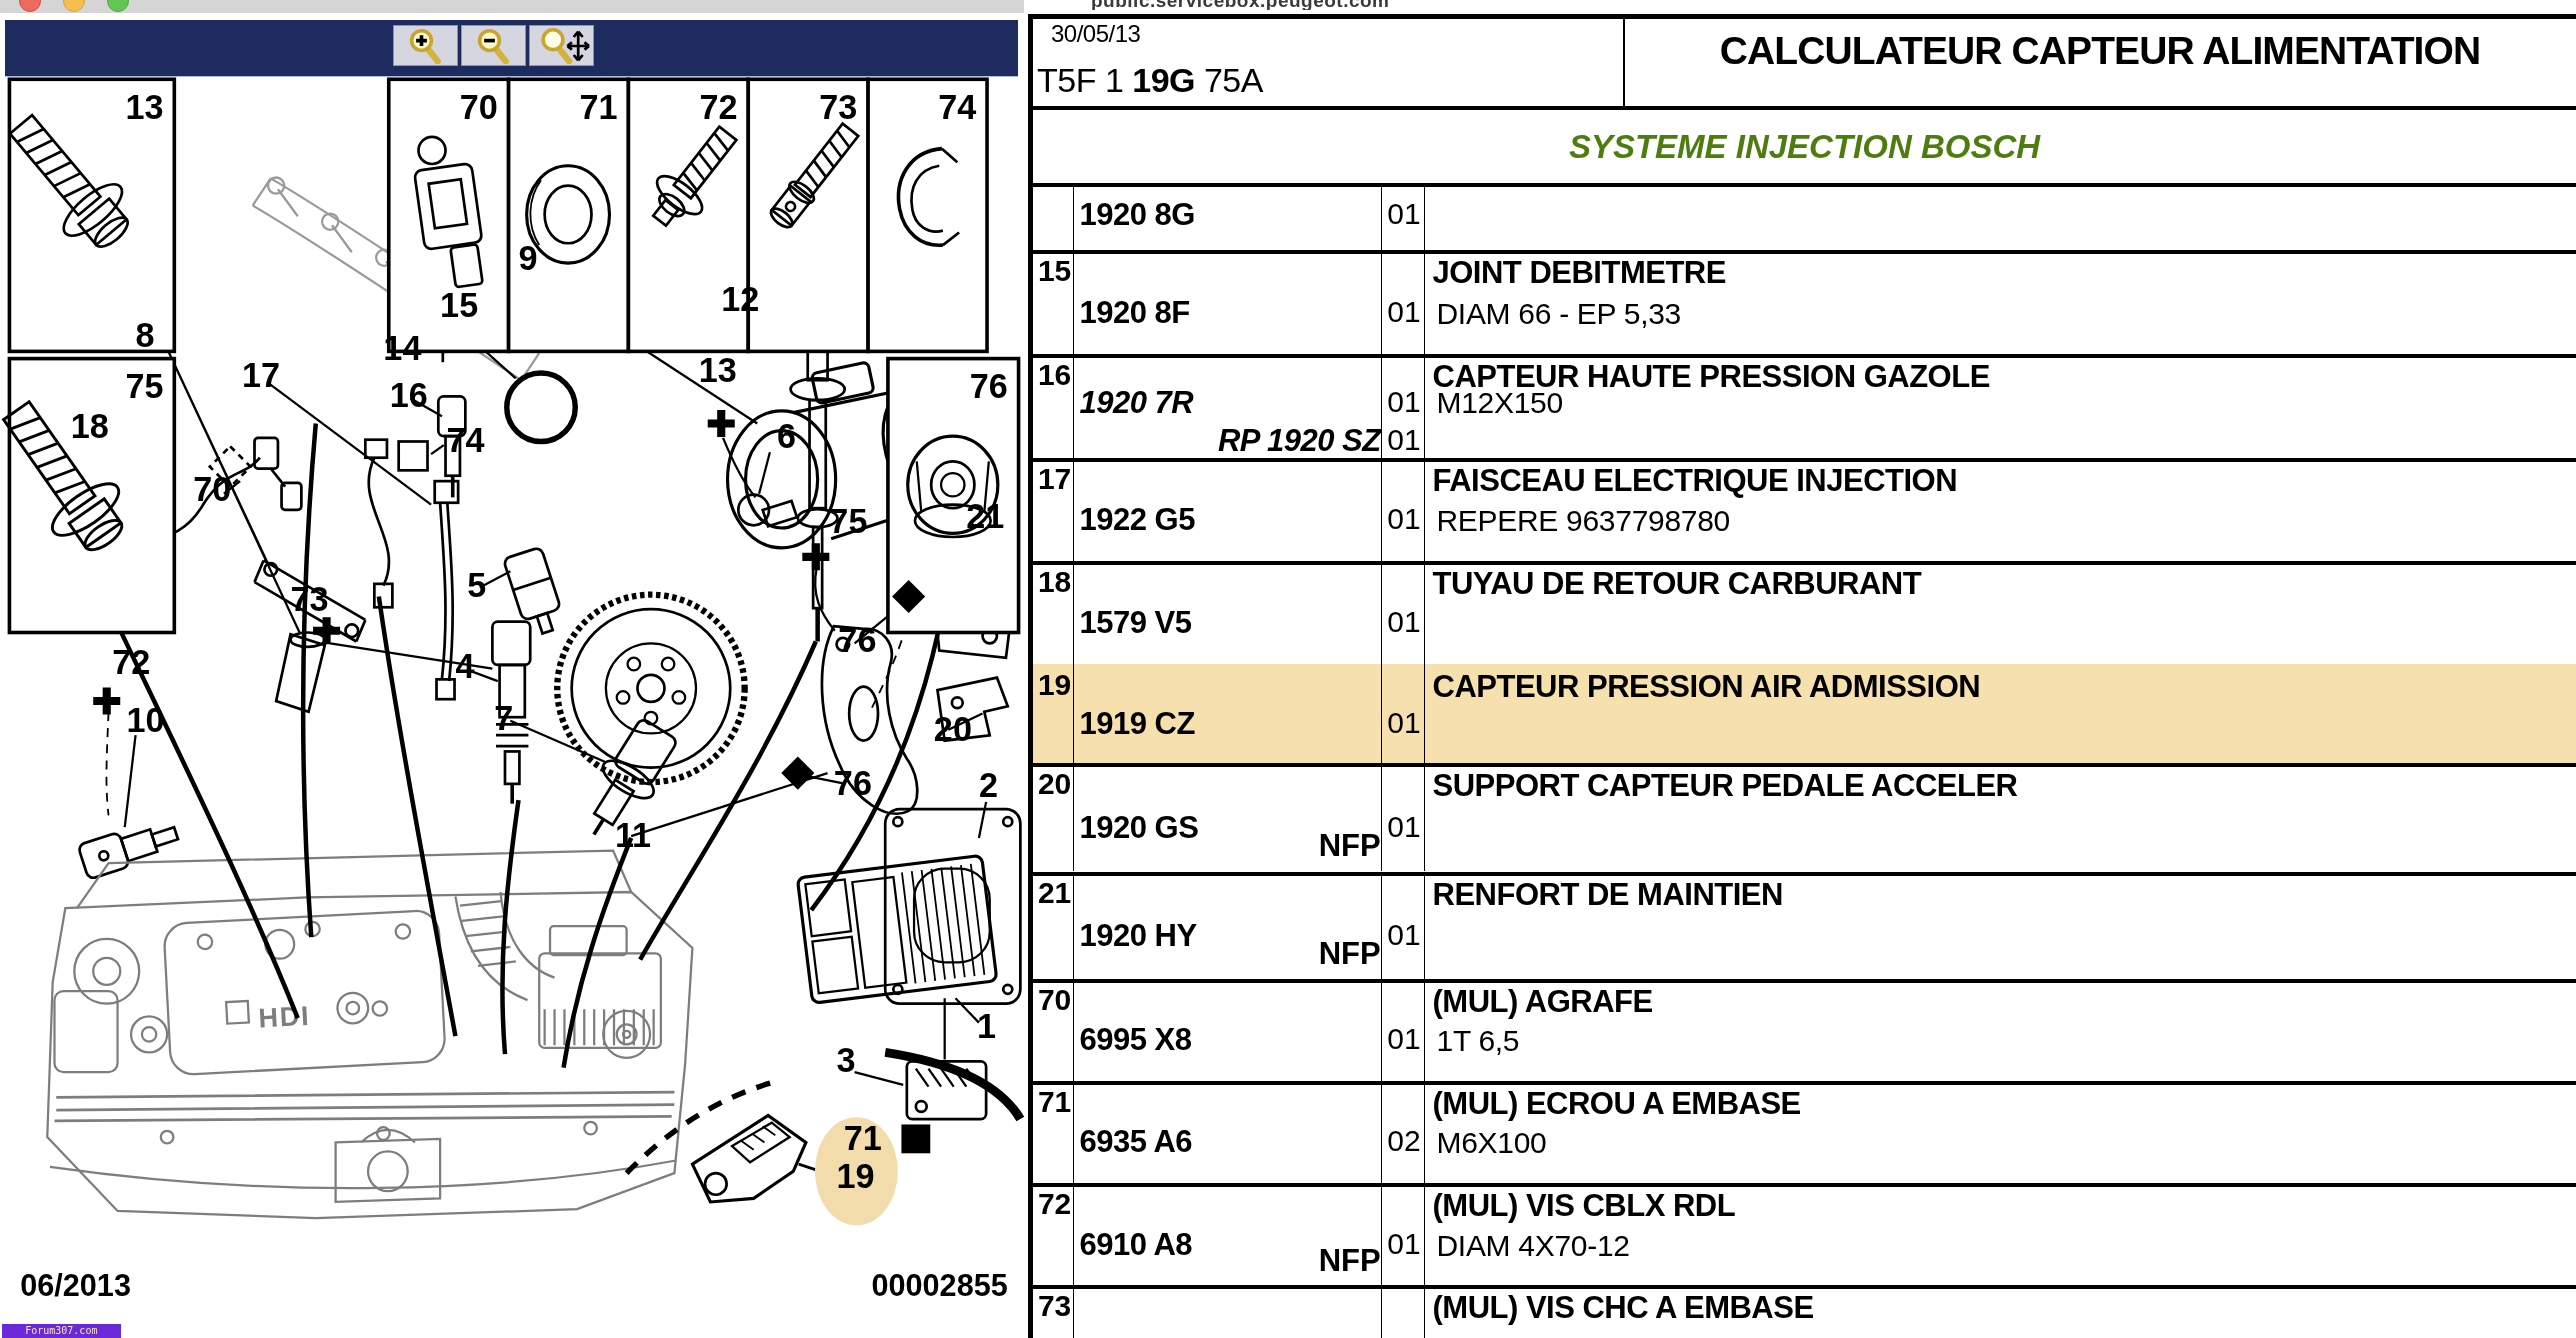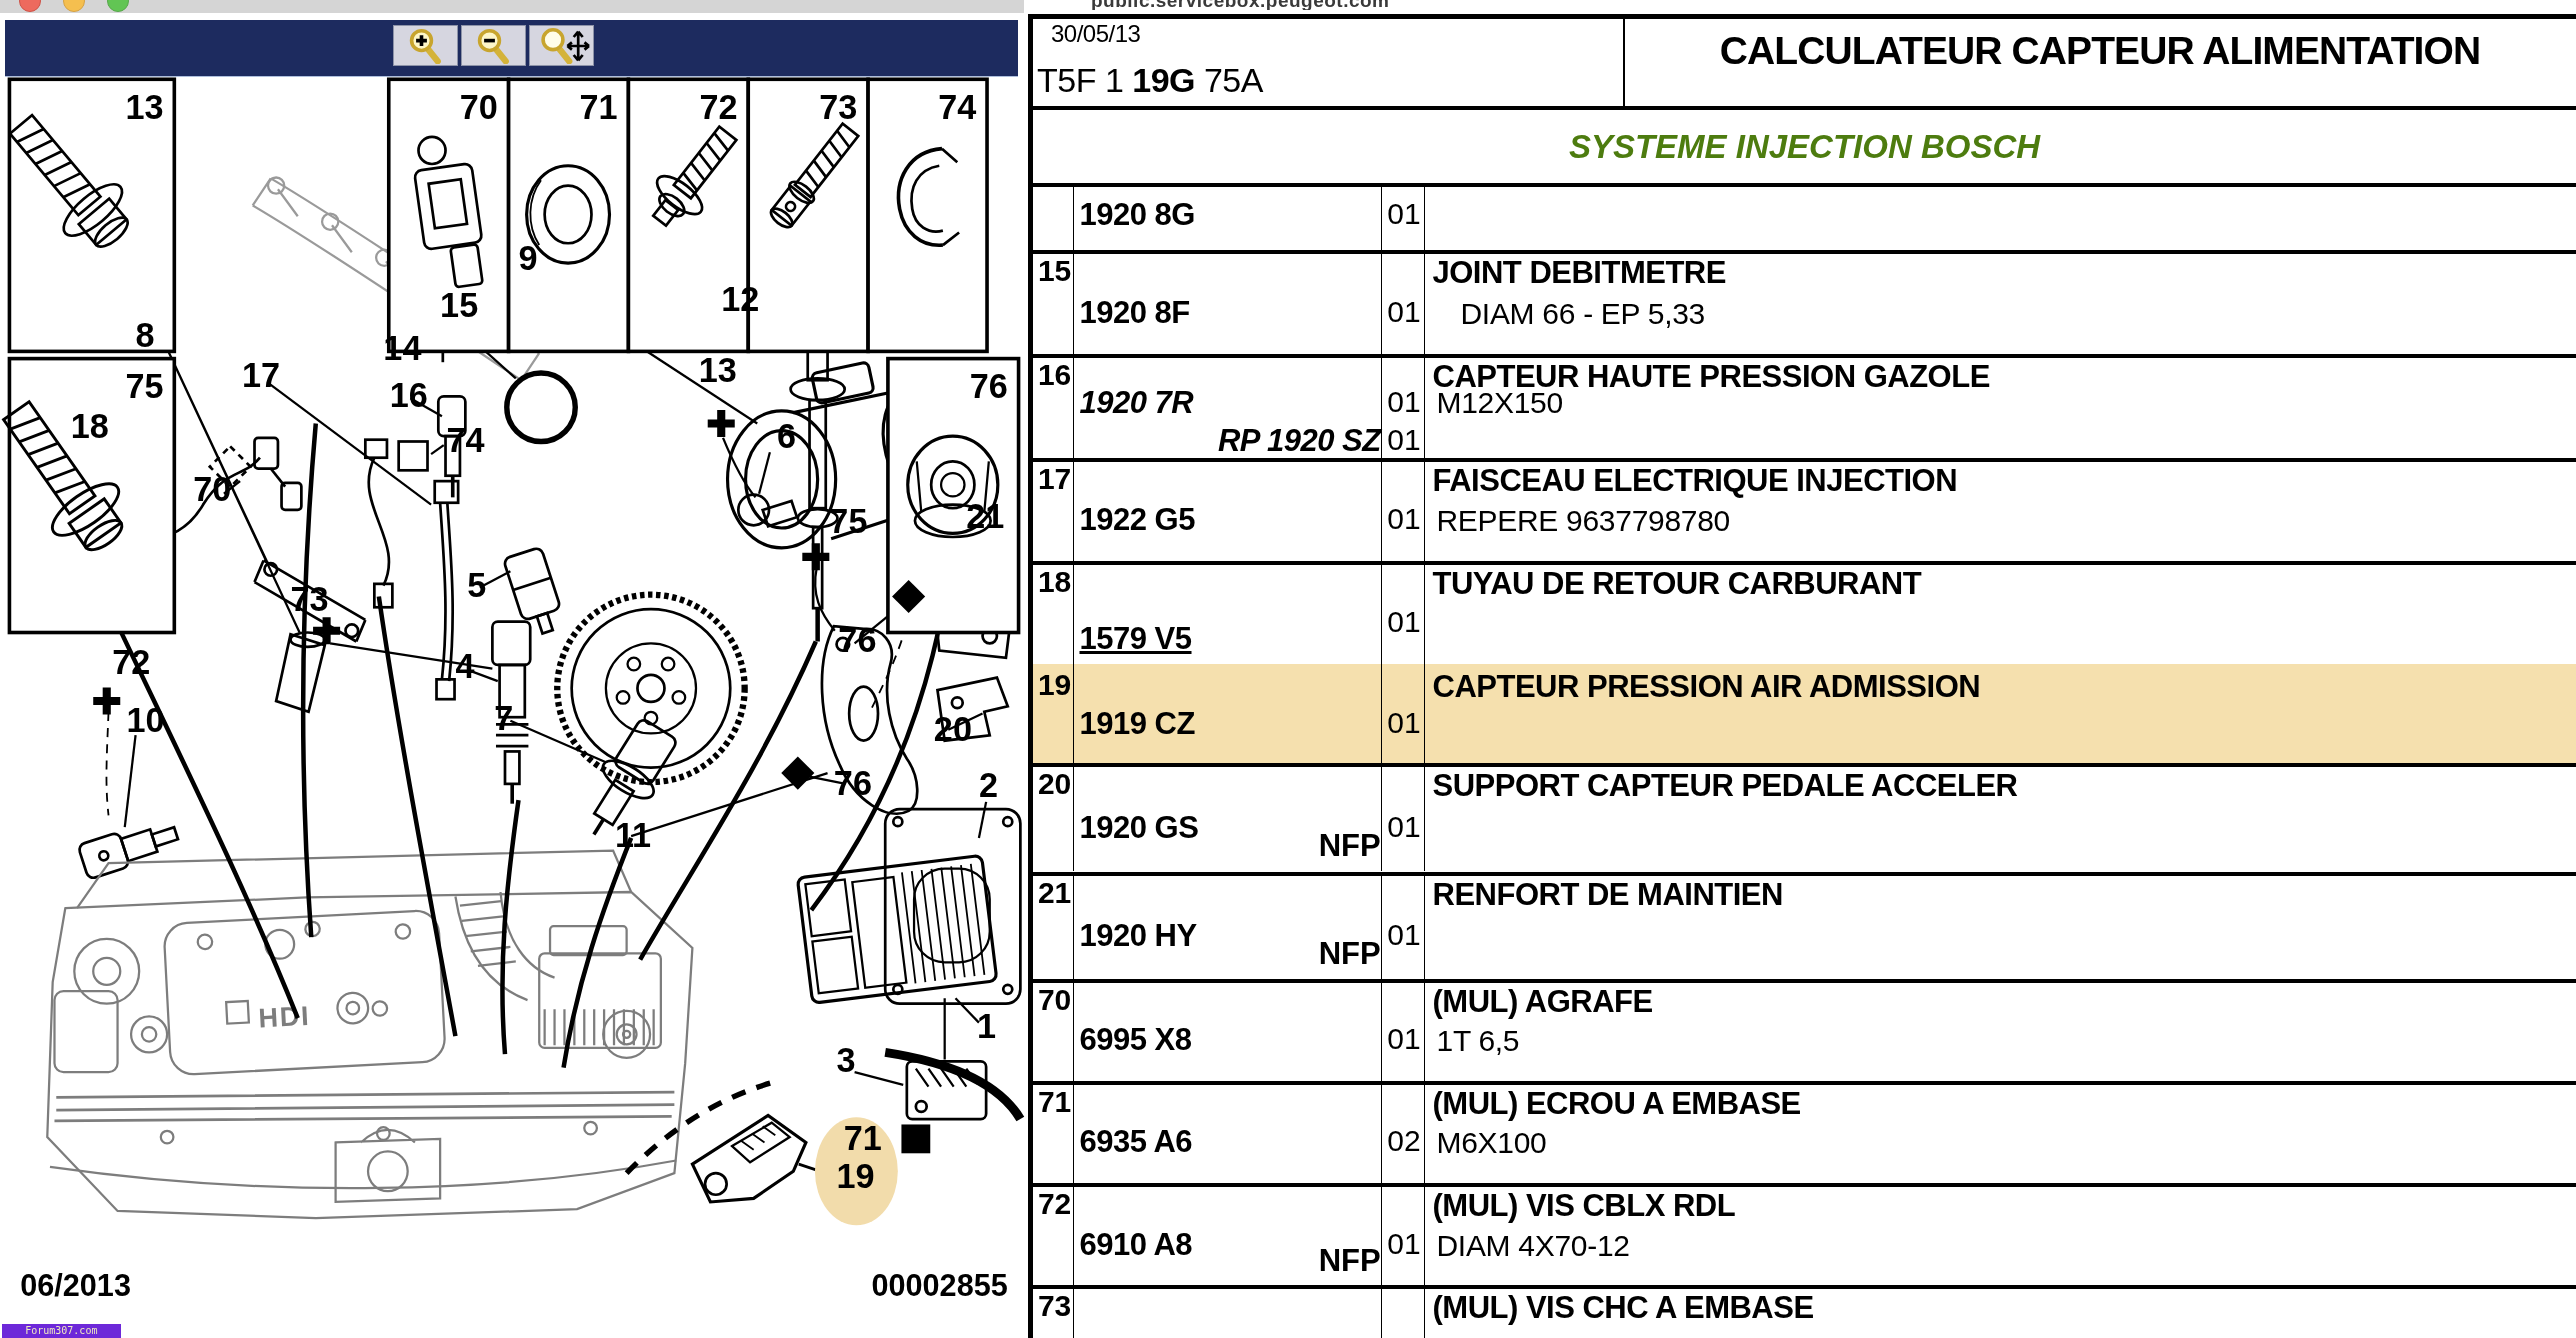--- a/index.html
+++ b/index.html
@@ -498,21 +498,21 @@
         </div>
         <div class="hline" style="top: 250px; height: 3.6px;"></div>
         <div class="prow" style="top: 250px; height: 105px;">
           <div class="cv cv1"></div>
           <div class="cv cv2"></div>
           <div class="cv cv3"></div>
           <div class="idx">15</div>
           <div class="ref" style="top: 45px;">1920 8F</div>
           <div class="qty" style="top: 45px;">01</div>
           <div class="ttl">JOINT DEBITMETRE</div>
-          <div class="sub" style="top: 47px; margin-left: 24px;">DIAM 66 - EP 5,33</div>
+          <div class="sub" style="top: 47px;">DIAM 66 - EP 5,33</div>
         </div>
         <div class="hline" style="top: 354px; height: 3.6px;"></div>
         <div class="prow" style="top: 354px; height: 104px;">
           <div class="cv cv1"></div>
           <div class="cv cv2"></div>
           <div class="cv cv3"></div>
           <div class="idx">16</div>
           <div class="ref it" style="top: 31px;">1920 7R</div>
           <div class="ref2" style="top: 69px;">RP 1920 SZ</div>
           <div class="qty" style="top: 31px;">01</div>
@@ -530,21 +530,21 @@
           <div class="qty" style="top: 44px;">01</div>
           <div class="ttl">FAISCEAU ELECTRIQUE INJECTION</div>
           <div class="sub" style="top: 46px;">REPERE 9637798780</div>
         </div>
         <div class="hline" style="top: 561px; height: 3.6px;"></div>
         <div class="prow" style="top: 561px; height: 104px;">
           <div class="cv cv1"></div>
           <div class="cv cv2"></div>
           <div class="cv cv3"></div>
           <div class="idx">18</div>
-          <div class="ref" style="top: 60px; text-decoration: underline;">1579 V5</div>
+          <div class="ref" style="top: 44px;">1579 V5</div>
           <div class="qty" style="top: 44px;">01</div>
           <div class="ttl">TUYAU DE RETOUR CARBURANT</div>
         </div>
         <div class="hline" style="top: 664px; height: 3.6px;"></div>
         <div class="prow" style="top: 664px; height: 99px; background: rgb(245, 224, 174);">
           <div class="cv cv1"></div>
           <div class="cv cv2"></div>
           <div class="cv cv3"></div>
           <div class="idx">19</div>
           <div class="ref" style="top: 42px;">1919 CZ</div>

